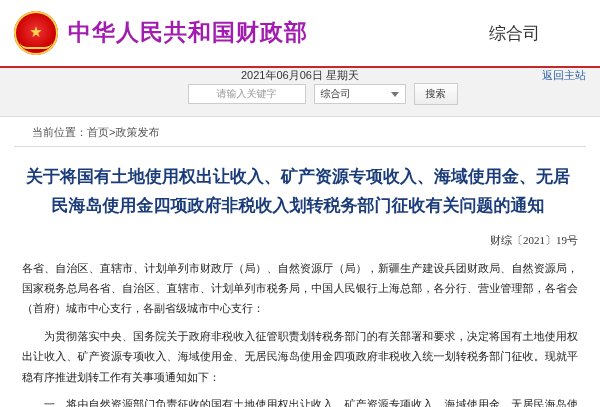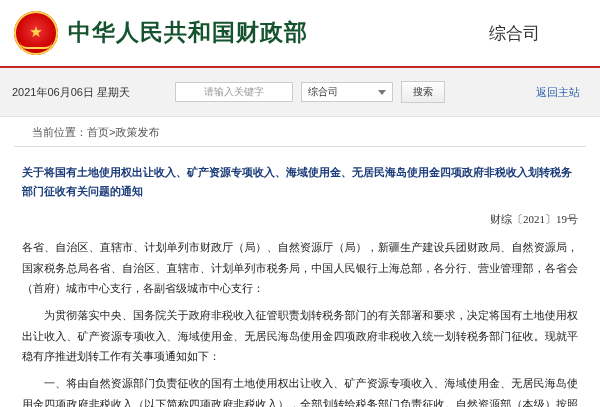--- a/index.html
+++ b/index.html
@@ -61,21 +61,21 @@
   }
   .title-block {
     display: flex;
     flex-direction: column;
     justify-content: center;
   }
   .cn-title {
     font-family: "Liberation Serif", serif;
     font-weight: bold;
     font-size: 23px;
-    color: #14532d;
+    color: #a21caf;
     letter-spacing: 1px;
     line-height: 1.1;
   }
   .en-title {
     font-size: 9px;
     color: #c1272d;
     margin-top: 4px;
     letter-spacing: 0.2px;
   }
   .dept-name {
@@ -92,20 +92,21 @@
     height: 49px;
     background: #f2f2f2;
     border-bottom: 1px solid #e0e0e0;
     display: flex;
     align-items: center;
     padding: 0 12px;
     box-sizing: border-box;
     font-size: 11px;
     color: #444;
     position: relative;
+    flex-direction: column;
   }
   .datetime { color: #333; }
   .search-group {
     display: flex;
     align-items: center;
     margin-left: 45px;
   }
   .search-input {
     width: 118px;
     height: 20px;
@@ -147,21 +148,21 @@
     background: linear-gradient(#fdfdfd, #ededed);
     font-size: 10px;
     color: #333;
     display: flex;
     align-items: center;
     justify-content: center;
     cursor: pointer;
   }
   .back-link {
     position: absolute;
-    right: 20px;
+    right: 14px;
     font-size: 11px;
     color: #2b5fa8;
     cursor: pointer;
   }
 
   
   .breadcrumb {
     font-size: 11px;
     color: #555;
     padding: 8px 14px 6px 32px;
@@ -172,23 +173,24 @@
     margin: 0 14px;
   }
 
   
   .doc {
     padding: 10px 22px 0 22px;
     box-sizing: border-box;
   }
   .doc-title {
     font-family: "Liberation Serif", serif;
-    font-size: 11px;
+    font-size: 17px;
     font-weight: bold;
     color: #1b3c7a;
+    text-align: center;
     line-height: 1.7;
     margin: 6px 4px 2px 0;
   }
   .doc-number {
     text-align: right;
     font-size: 11px;
     color: #333;
     margin: 12px 0 10px 0;
     font-family: "Liberation Serif", serif;
   }

